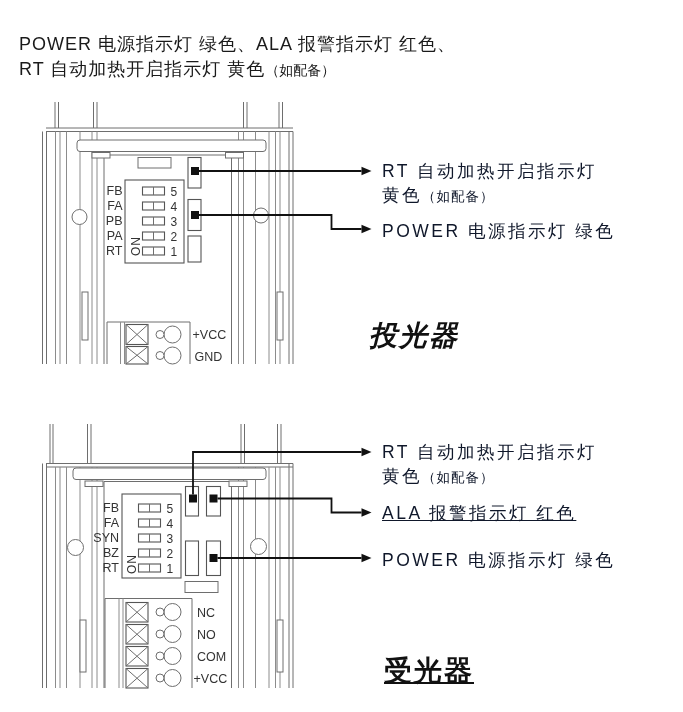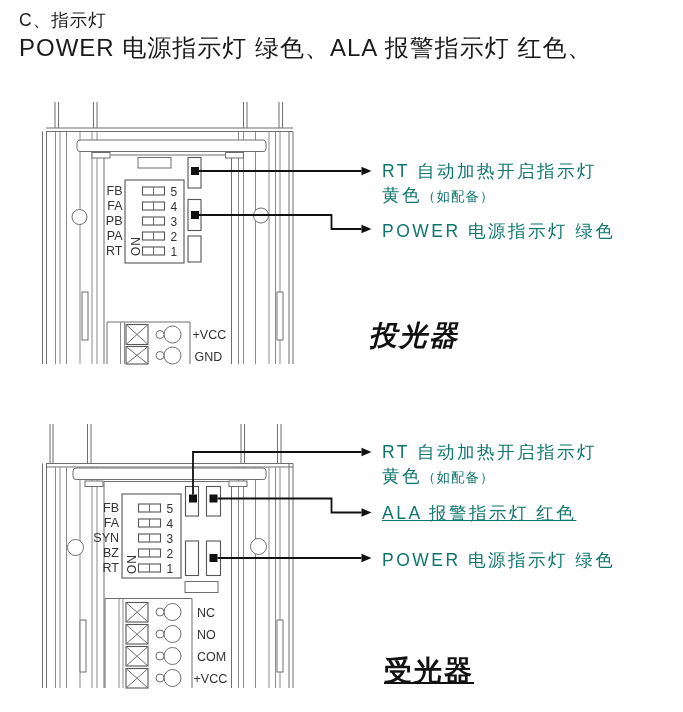--- a/index.html
+++ b/index.html
@@ -1,23 +1,23 @@
 <!DOCTYPE html>
 <html><head>
 <meta charset="utf-8">
 <style>
   html,body{margin:0;padding:0;background:#fff;}
   .page{position:relative;width:683px;height:712px;background:#fff;overflow:hidden;
         font-family:"Liberation Sans",sans-serif;color:#1a1a1a;}
   .abs{position:absolute;white-space:nowrap;}
   .h1{font-size:17.5px;letter-spacing:1px;}
-  .h2{font-size:24px;letter-spacing:1px;}
+  .h2{font-size:18px;letter-spacing:1px;}
   .h3{font-size:18px;letter-spacing:1px;}
   .note-small{font-size:14px;letter-spacing:0;}
-  .ann{font-size:17.5px;letter-spacing:2.5px;color:#0f766e;text-align:right;}
+  .ann{font-size:17.5px;letter-spacing:2.5px;color:#0f172a;text-align:right;}
   .ann-small{font-size:13.5px;letter-spacing:1px;}
   .devname{font-size:28px;font-weight:bold;letter-spacing:2px;color:#111;}
   svg{position:absolute;left:0;top:0;}
   .thin{stroke:#8c8c8c;stroke-width:1;fill:none;}
   .med{stroke:#6e6e6e;stroke-width:1;fill:none;}
   .boxw{stroke:#6e6e6e;stroke-width:1;fill:#fff;}
   .box5{stroke:#555;stroke-width:1.1;fill:#fff;}
   .arrow{stroke:#111;stroke-width:1.8;fill:none;}
   .ahead{fill:#111;stroke:none;}
   .sq{fill:#111;stroke:none;}
@@ -229,22 +229,24 @@
         <path class="arrow" d="M193 494.5V452H361.5"></path>
         <polygon class="ahead" points="361.5,447.8 371.5,452 361.5,456.2"></polygon>
         <path class="arrow" d="M217.5 498.5H331.5V512.5H361.5"></path>
         <polygon class="ahead" points="361.5,508.3 371.5,512.5 361.5,516.7"></polygon>
         <path class="arrow" d="M217.5 558H361.5"></path>
         <polygon class="ahead" points="361.5,553.8 371.5,558 361.5,562.2"></polygon>
       </g>
     </g>
   </svg>
 
-  <div class="abs h1" style="left:19px;top:8px;">C、指示灯</div>
   <div class="abs h2" style="left:19px;top:32px;">POWER 电源指示灯 绿色、ALA 报警指示灯 红色、</div>
+  <div class="abs h3" style="left:19px;top:57px;">
+    <span>RT 自动加热开启指示灯 黄色</span><span class="note-small">（如配备）</span>
+  </div>
 
   <div class="abs ann" style="left:382px;top:159px;">RT 自动加热开启指示灯</div>
   <div class="abs ann" style="left:382px;top:183px;">
     <span>黄色</span><span class="ann-small">（如配备）</span>
   </div>
   <div class="abs ann" style="left:382px;top:219px;">POWER 电源指示灯 绿色</div>
   <div class="abs devname" style="left:369px;top:317px;font-style:italic;">投光器</div>
 
   <div class="abs ann" style="left:382px;top:440px;">RT 自动加热开启指示灯</div>
   <div class="abs ann" style="left:382px;top:464px;">

